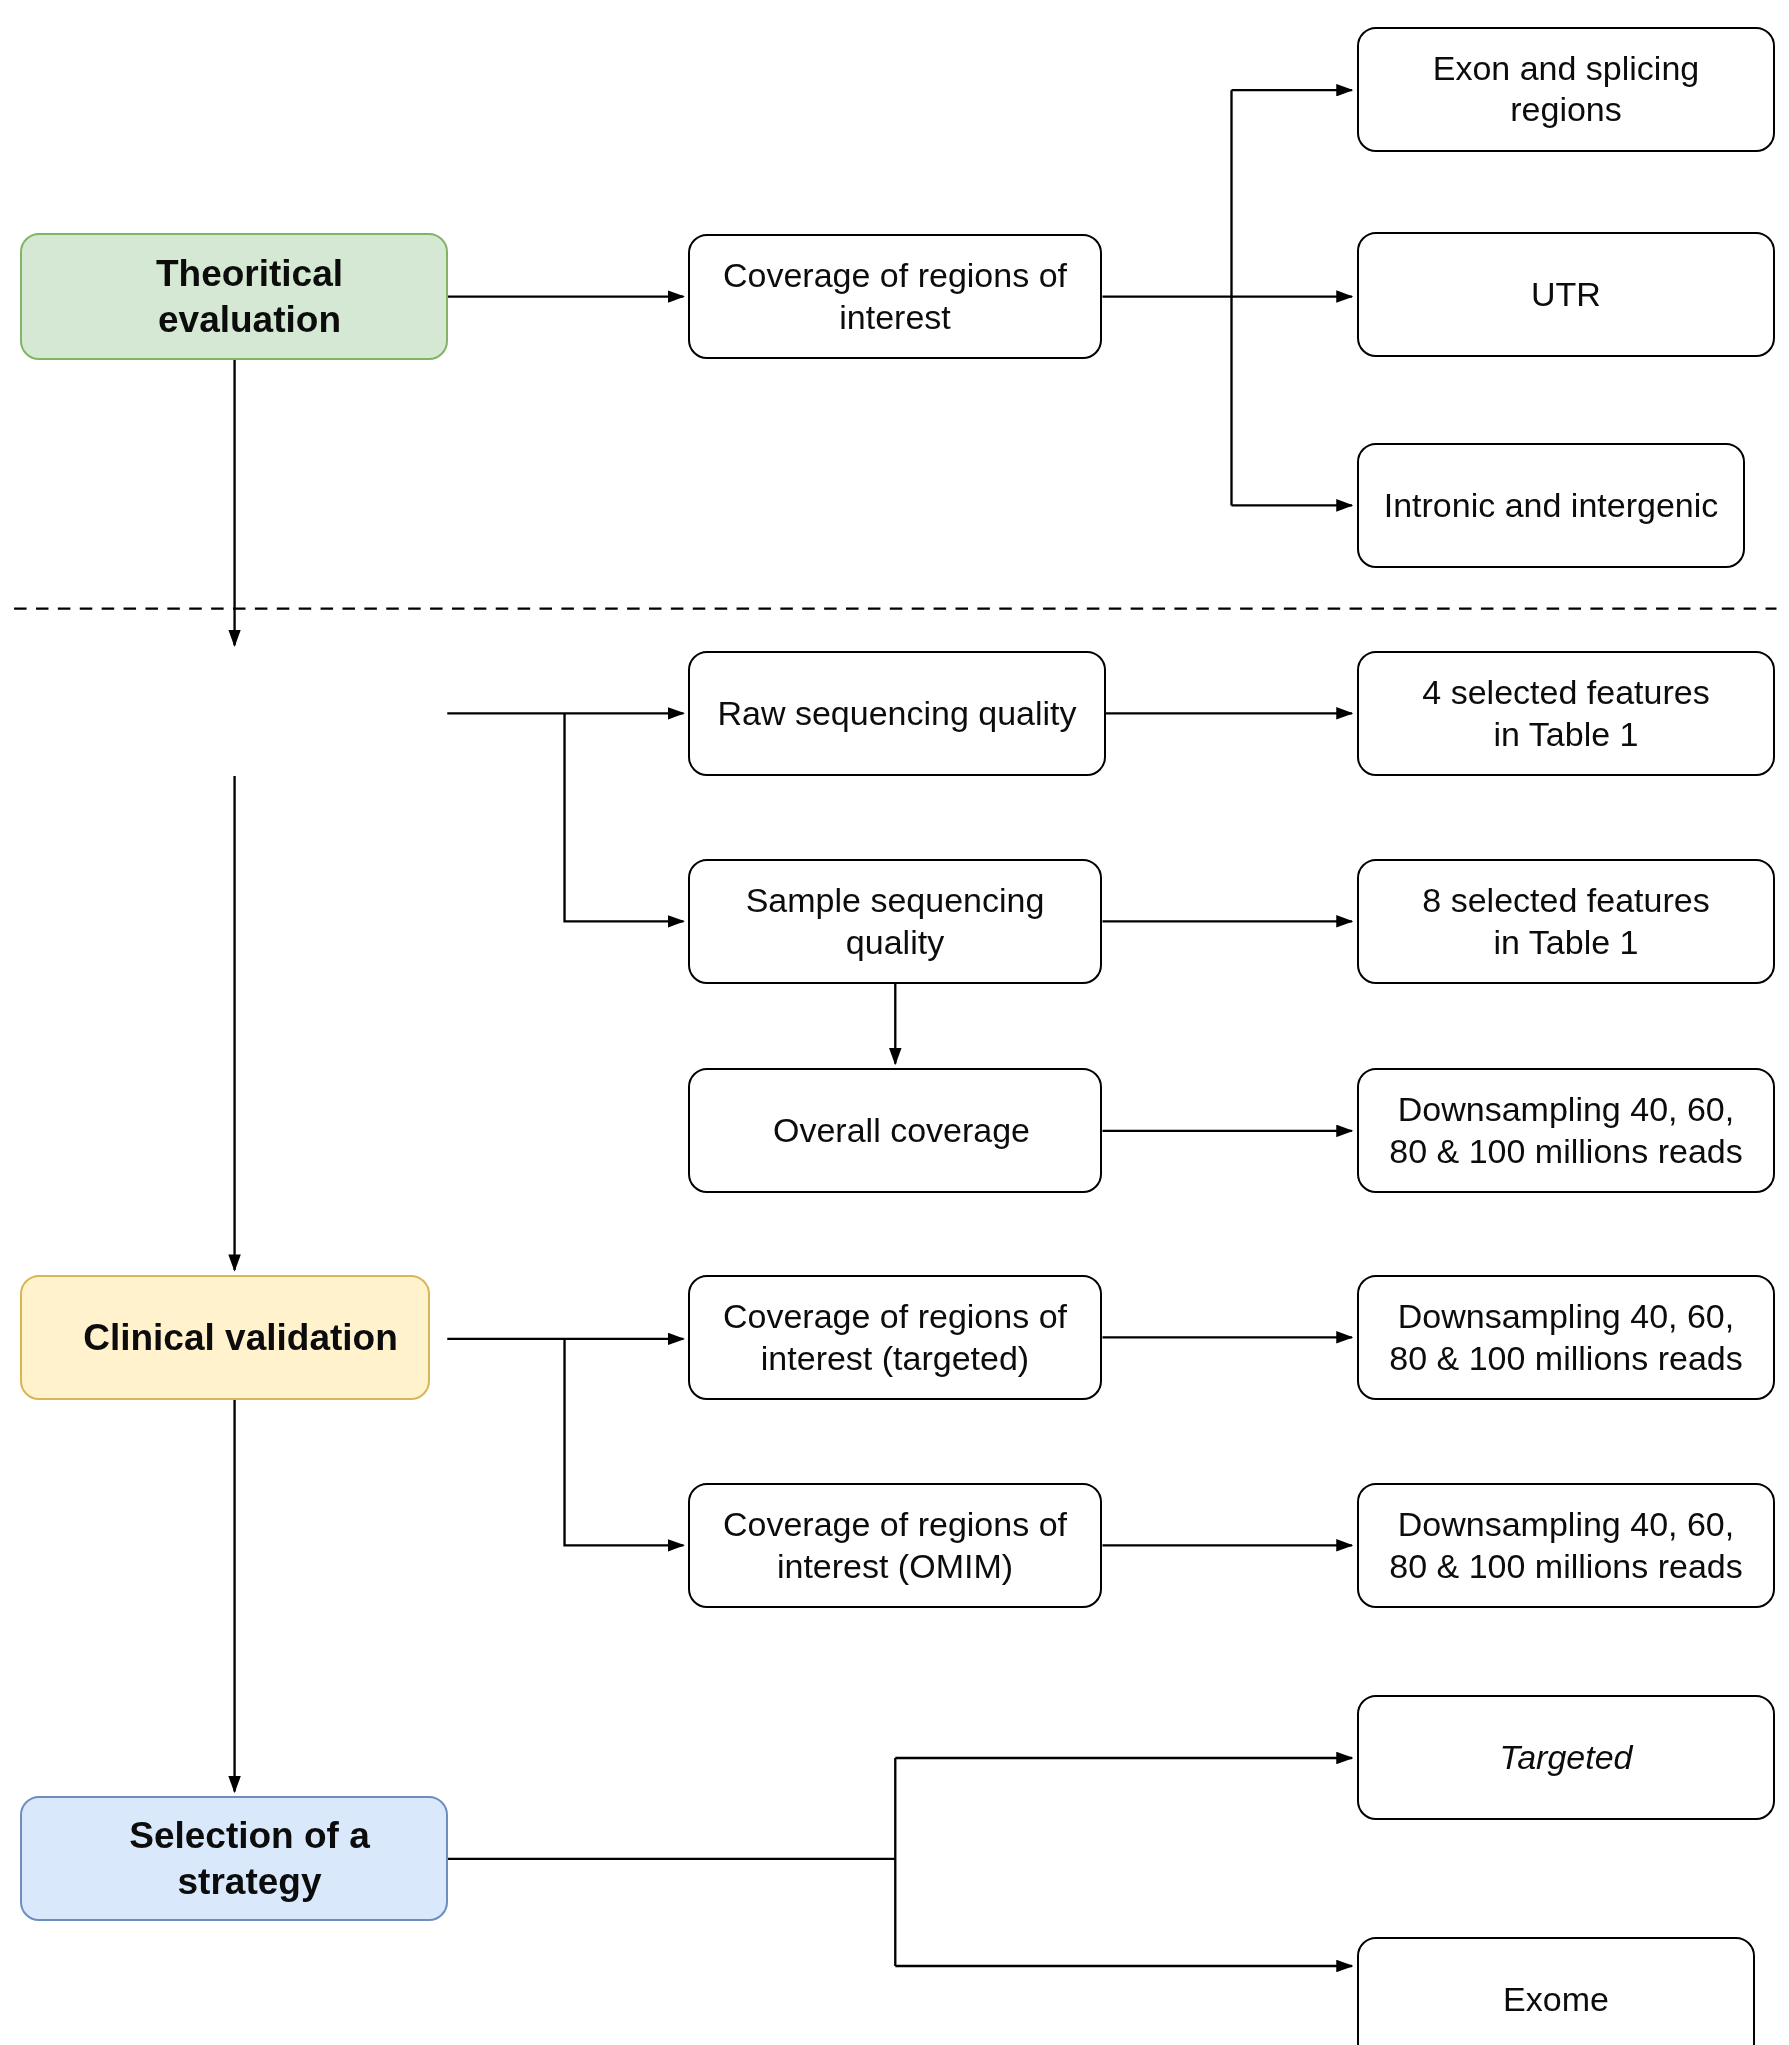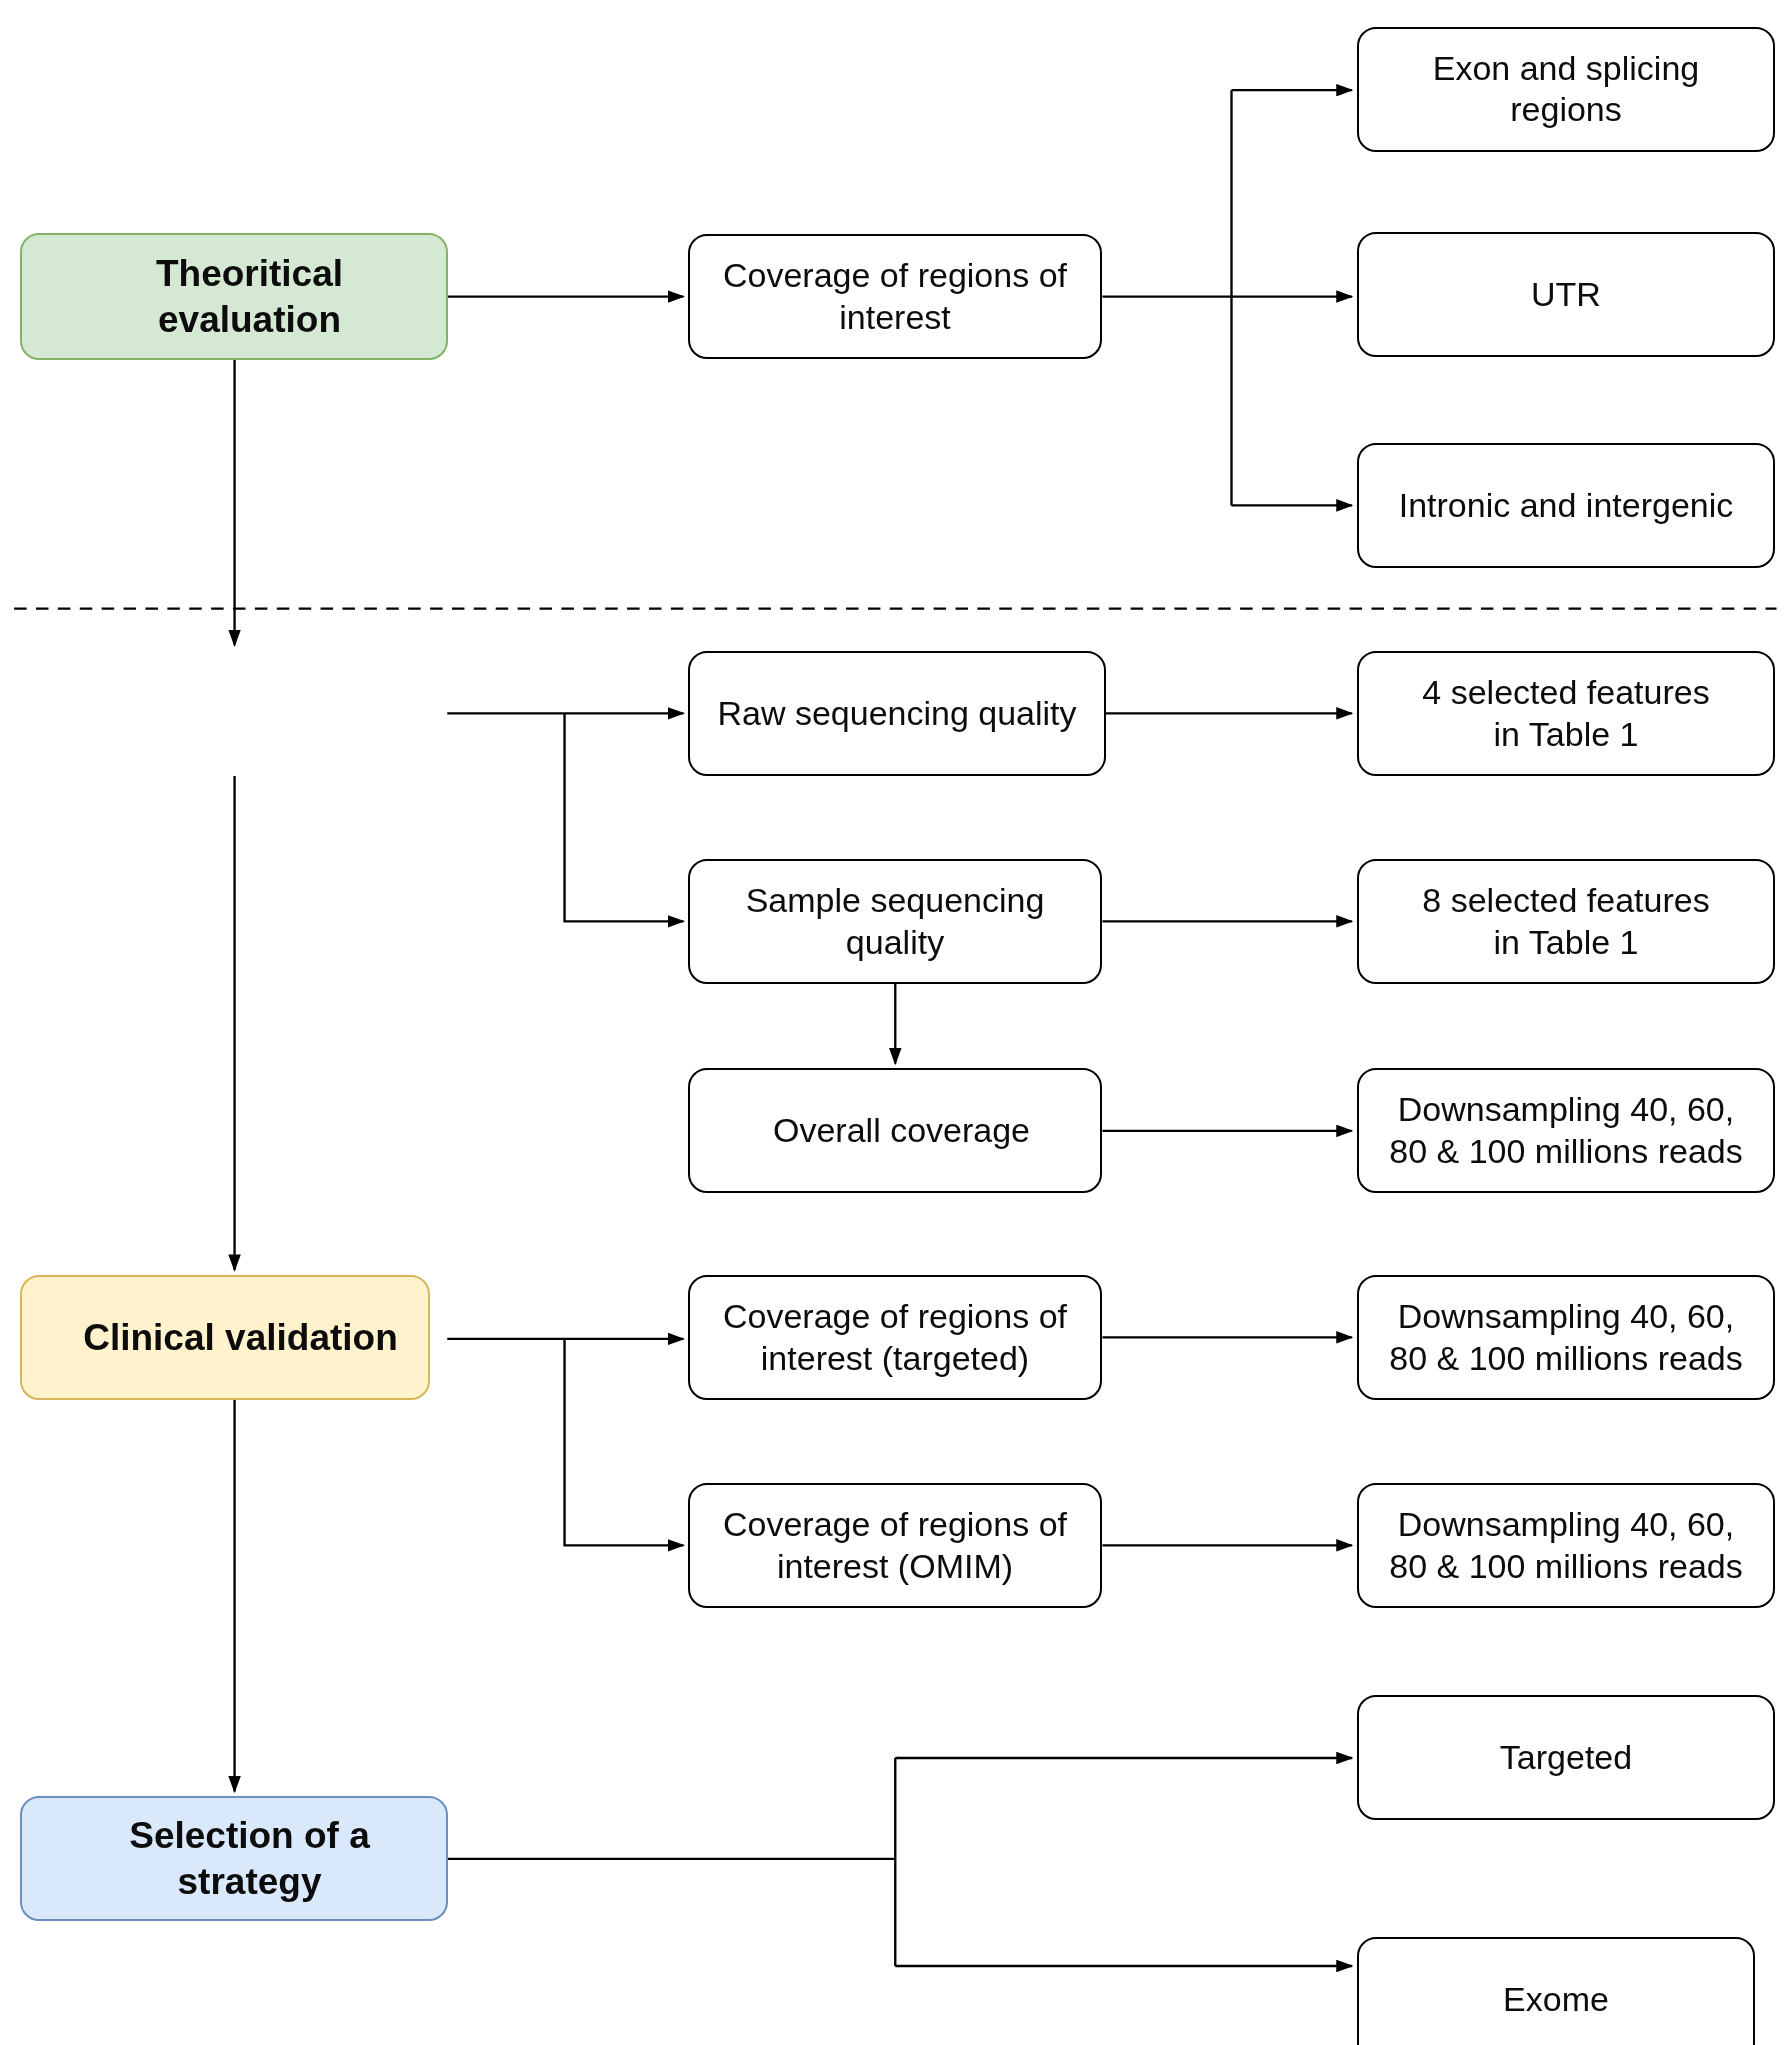--- a/index.html
+++ b/index.html
@@ -50,27 +50,27 @@
   #n-coverage-roi{left:688px;top:234px;width:414px;height:125px;}
   #n-raw{left:688px;top:651px;width:418px;height:125px;}
   #n-sample{left:688px;top:859px;width:414px;height:125px;}
   #n-overall{left:688px;top:1068px;width:414px;height:125px;padding-left:24px;}
   #n-cov-targeted{left:688px;top:1275px;width:414px;height:125px;}
   #n-cov-omim{left:688px;top:1483px;width:414px;height:125px;}
 
   
   #n-exon{left:1357px;top:26.6px;width:418px;height:125px;}
   #n-utr{left:1357px;top:232px;width:418px;height:125px;}
-  #n-intronic{left:1357px;top:443px;width:418px;height:125px;}
+  #n-intronic{left:1357px;top:443px;width:388px;height:125px;}
   #n-feat4{left:1357px;top:651px;width:418px;height:125px;}
   #n-feat8{left:1357px;top:859px;width:418px;height:125px;}
   #n-down1{left:1357px;top:1068px;width:418px;height:125px;}
   #n-down2{left:1357px;top:1275px;width:418px;height:125px;}
   #n-down3{left:1357px;top:1483px;width:418px;height:125px;}
-  #n-targeted{left:1357px;top:1695px;width:418px;height:125px;}
+  #n-targeted{left:1357px;top:1695px;width:418px;height:125px;font-style:italic;}
   #n-exome{left:1357px;top:1937px;width:398px;height:125px;}
 </style>
 </head>
 <body>
 
 <div class="canvas">
 
   <svg class="wires" viewBox="0 0 2288 2616" xmlns="http://www.w3.org/2000/svg">
     <defs>
       <marker id="arrow" markerUnits="userSpaceOnUse" markerWidth="22" markerHeight="16" refX="20" refY="8" orient="auto">

